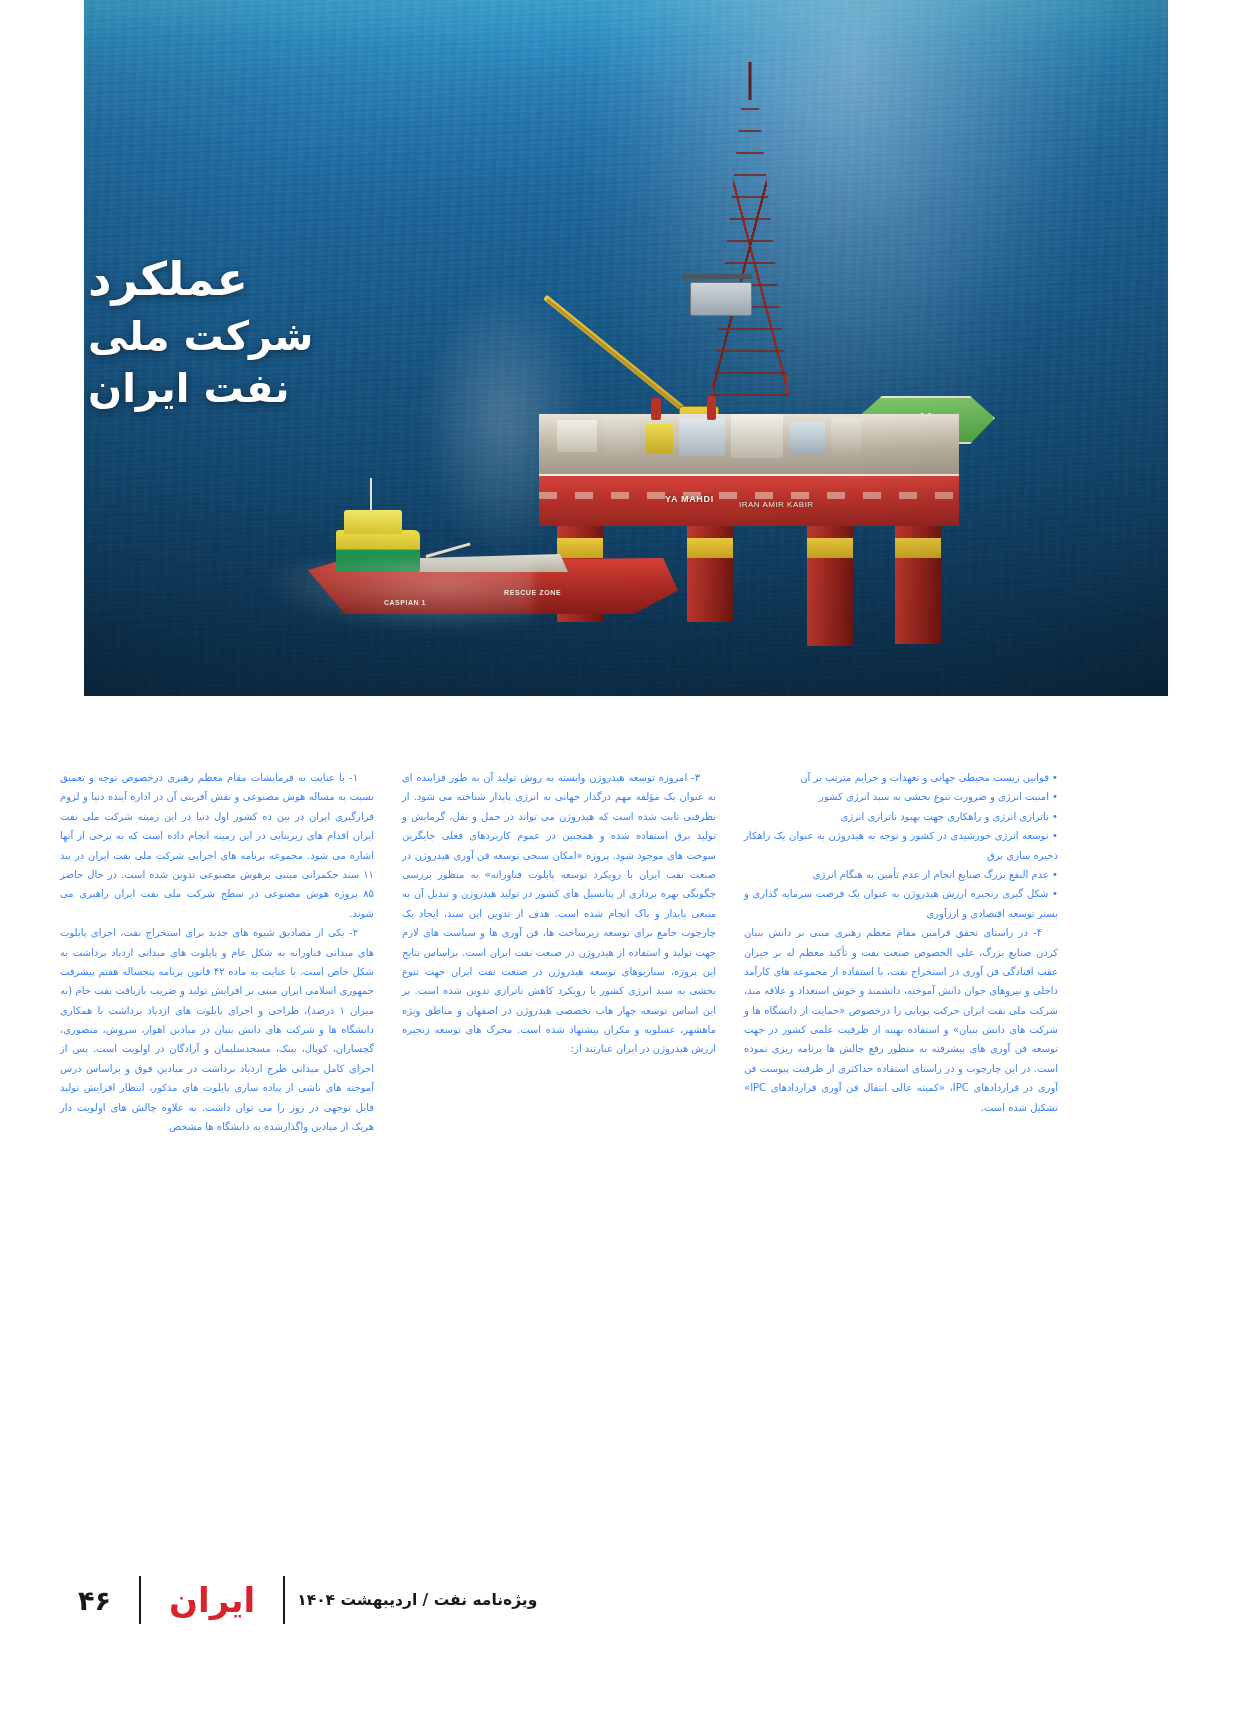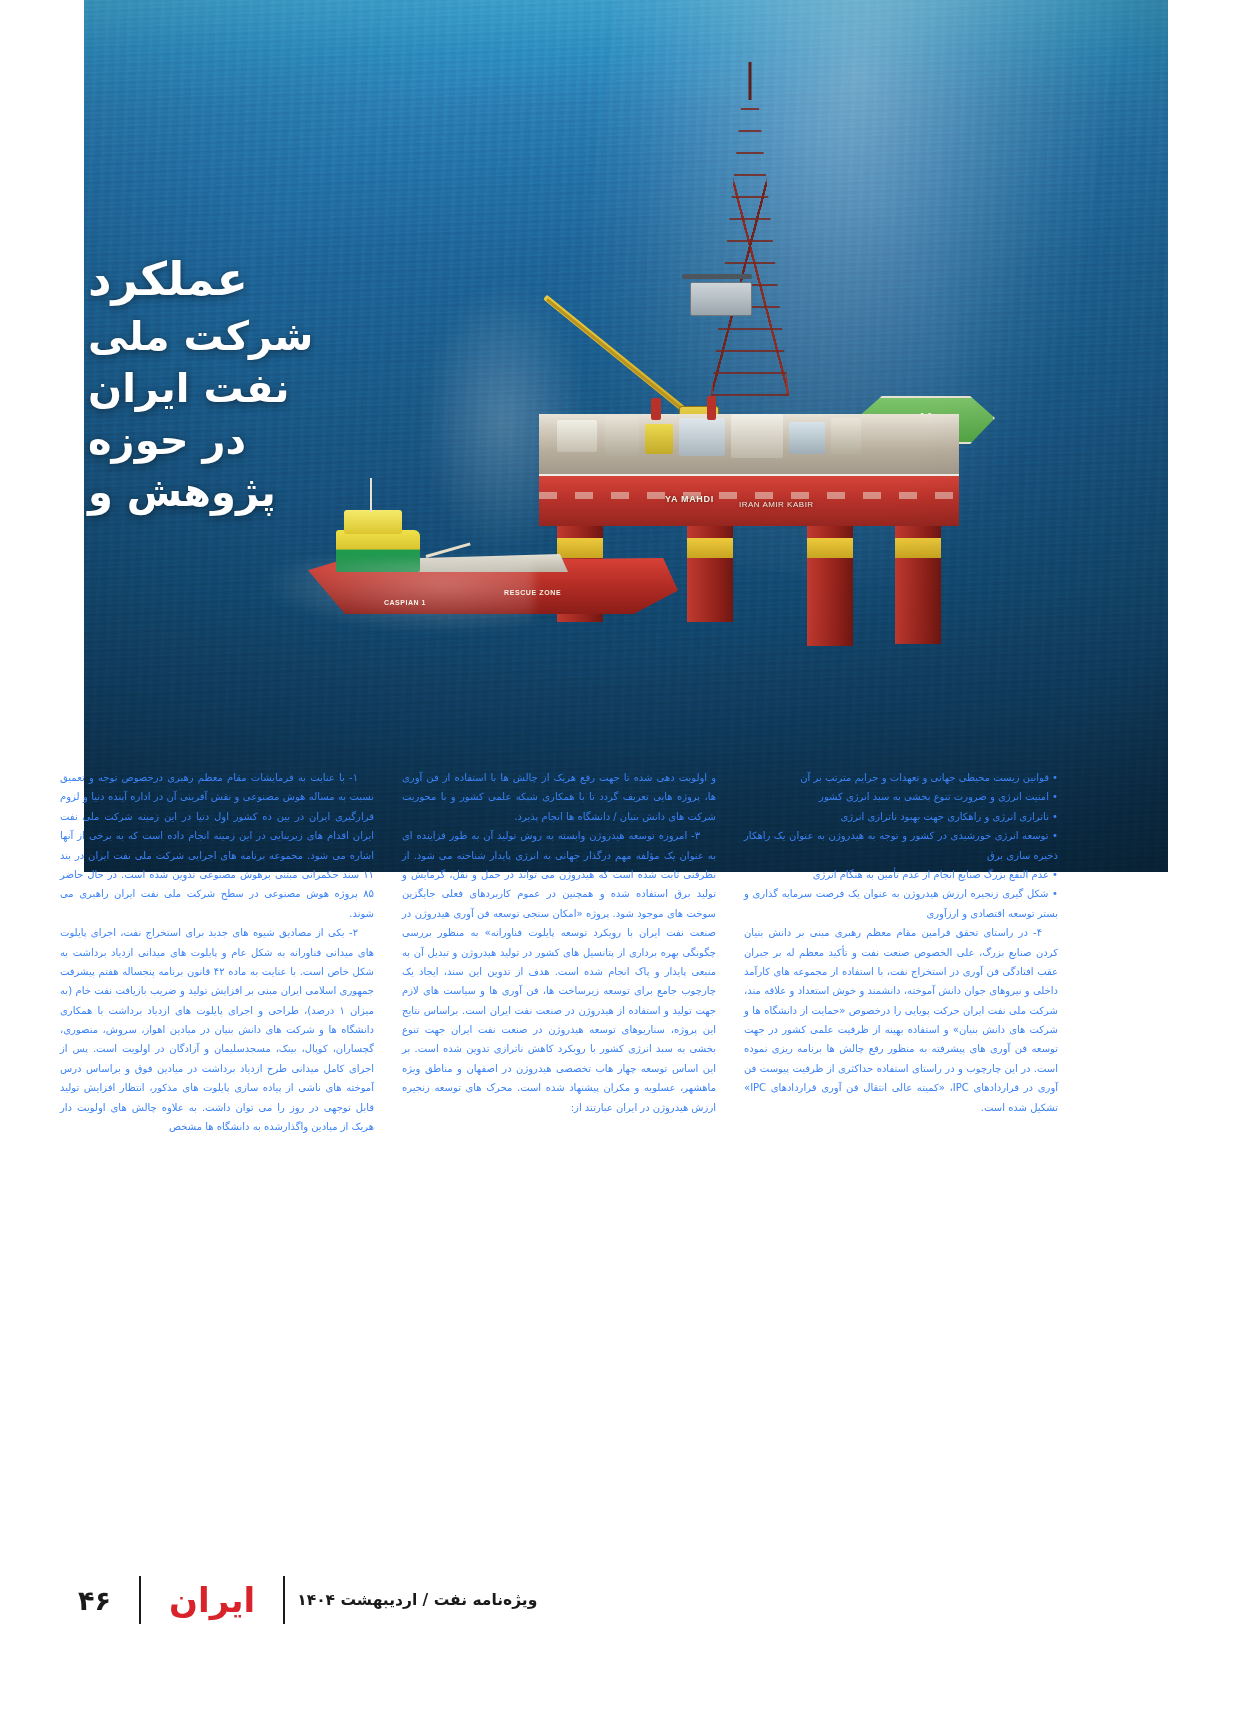--- a/index.html
+++ b/index.html
@@ -18,21 +18,21 @@
     background: #ffffff;
     overflow: hidden;
   }
 
   
   .hero {
     position: absolute;
     left: 84px;
     top: 0px;
     width: 1084px;
-    height: 872px;
+    height: 696px;
     overflow: hidden;
     background: #c2410c;
   }
 
   .hero-sky {
     position: absolute; inset: 0;
     background:
       linear-gradient(180deg,
         #3fa3cf 0%,
         #2f8fc2 6%,
@@ -416,33 +416,31 @@
       <div class="boat-rescue">RESCUE ZONE</div>
       <div class="boat-name">CASPIAN 1</div>
     </div>
 
     <div class="wake"></div>
     <div class="hero-vig"></div>
 
     <div class="hero-title">
       <span class="ln ln1">عملکرد</span>
       <span class="ln ln2">شرکت ملی نفت ایران</span>
-      <span class="ln ln3">در حوزه پژوهش و</span>
     </div>
   </div>
 
   <div class="body-area">
 
     <div class="col">
       <p class="ind">۱- با عنایت به فرمایشات مقام معظم رهبری درخصوص توجه و تعمیق نسبت به مساله هوش مصنوعی و نقش آفرینی آن در اداره آینده دنیا و لزوم قرارگیری ایران در بین ده کشور اول دنیا در این زمینه شرکت ملی نفت ایران اقدام های زیربنایی در این زمینه انجام داده است که به برخی از آنها اشاره می شود. مجموعه برنامه های اجرایی شرکت ملی نفت ایران در بند ۱۱ سند حکمرانی مبتنی برهوش مصنوعی تدوین شده است. در حال حاضر ۸۵ پروژه هوش مصنوعی در سطح شرکت ملی نفت ایران راهبری می شوند.</p>
       <p class="ind">۲- یکی از مصادیق شیوه های جدید برای استخراج نفت، اجرای پایلوت های میدانی فناورانه به شکل عام و پایلوت های میدانی ازدیاد برداشت به شکل خاص است. با عنایت به ماده ۴۲ قانون برنامه پنجساله هفتم پیشرفت جمهوری اسلامی ایران مبنی بر افزایش تولید و ضریب بازیافت نفت خام (به میزان ۱ درصد)، طراحی و اجرای پایلوت های ازدیاد برداشت با همکاری دانشگاه ها و شرکت های دانش بنیان در میادین اهواز، سروش، منصوری، گچساران، کوپال، بینک، مسجدسلیمان و آزادگان در اولویت است. پس از اجرای کامل میدانی طرح ازدیاد برداشت در میادین فوق و براساس درس آموخته های ناشی از پیاده سازی پایلوت های مذکور، انتظار افزایش تولید قابل توجهی در روز را می توان داشت. به علاوه چالش های اولویت دار هریک از میادین واگذارشده به دانشگاه ها مشخص</p>
     </div>
 
     <div class="col">
-      <p>و اولویت دهی شده تا جهت رفع هریک از چالش ها با استفاده از فن آوری ها، پروژه هایی تعریف گردد تا با همکاری شبکه علمی کشور و با محوریت شرکت های دانش بنیان / دانشگاه ها انجام پذیرد.</p>
       <p class="ind">۳- امروزه توسعه هیدروژن وابسته به روش تولید آن به طور فزاینده ای به عنوان یک مؤلفه مهم درگذار جهانی به انرژی پایدار شناخته می شود. از نظرفنی ثابت شده است که هیدروژن می تواند در حمل و نقل، گرمایش و تولید برق استفاده شده و همچنین در عموم کاربردهای فعلی جایگزین سوخت های موجود شود. پروژه «امکان سنجی توسعه فن آوری هیدروژن در صنعت نفت ایران با رویکرد توسعه پایلوت فناورانه» به منظور بررسی چگونگی بهره برداری از پتانسیل های کشور در تولید هیدروژن و تبدیل آن به منبعی پایدار و پاک انجام شده است. هدف از تدوین این سند، ایجاد یک چارچوب جامع برای توسعه زیرساخت ها، فن آوری ها و سیاست های لازم جهت تولید و استفاده از هیدروژن در صنعت نفت ایران است. براساس نتایج این پروژه، سناریوهای توسعه هیدروژن در صنعت نفت ایران جهت تنوع بخشی به سبد انرژی کشور با رویکرد کاهش ناترازی تدوین شده است. بر این اساس توسعه چهار هاب تخصصی هیدروژن در اصفهان و مناطق ویژه ماهشهر، عسلویه و مکران پیشنهاد شده است. محرک های توسعه زنجیره ارزش هیدروژن در ایران عبارتند از:</p>
     </div>
 
     <div class="col">
       <p class="bullet">• قوانین زیست محیطی جهانی و تعهدات و جرایم مترتب بر آن</p>
       <p class="bullet">• امنیت انرژی و ضرورت تنوع بخشی به سبد انرژی کشور</p>
       <p class="bullet">• ناترازی انرژی و راهکاری جهت بهبود ناترازی انرژی</p>
       <p class="bullet">• توسعه انرژی خورشیدی در کشور و توجه به هیدروژن به عنوان یک راهکار ذخیره سازی برق</p>
       <p class="bullet">• عدم النفع بزرگ صنایع انجام از عدم تأمین به هنگام انرژی</p>
       <p class="bullet">• شکل گیری زنجیره ارزش هیدروژن به عنوان یک فرصت سرمایه گذاری و بستر توسعه اقتصادی و ارزآوری</p>

